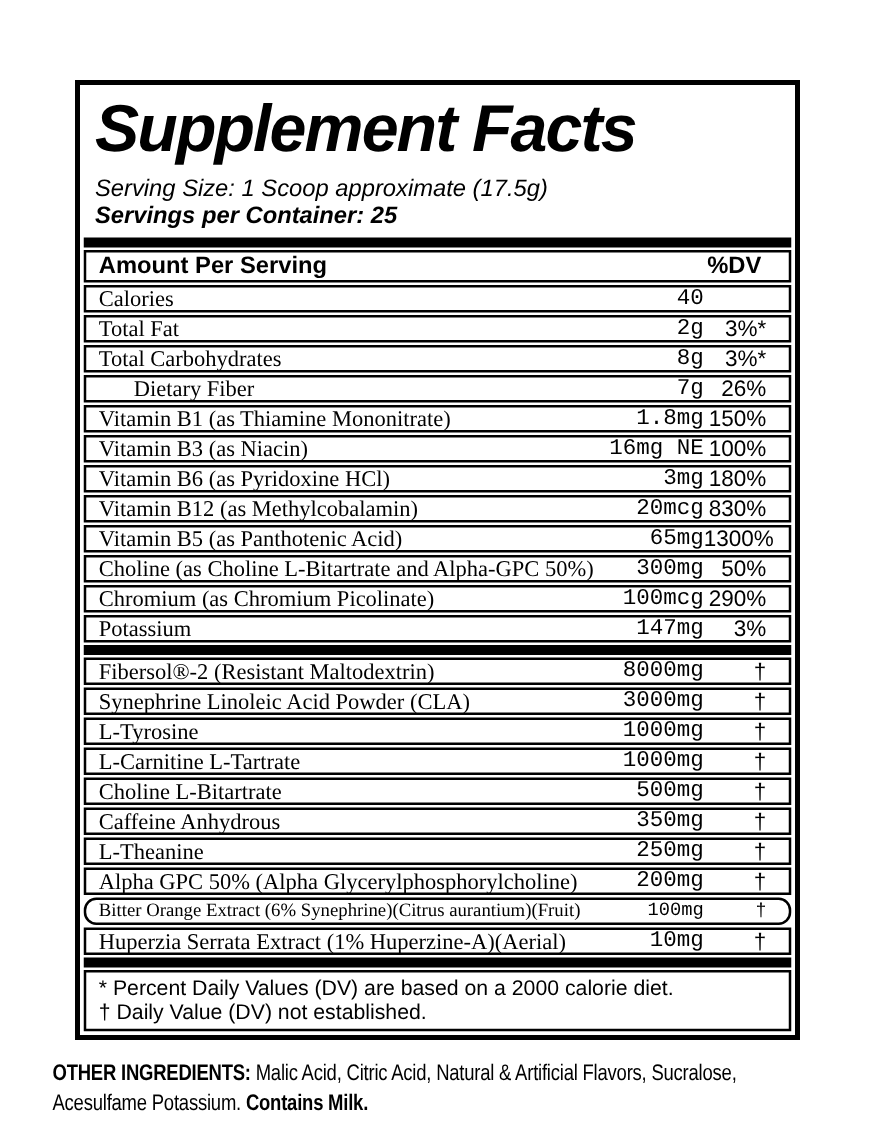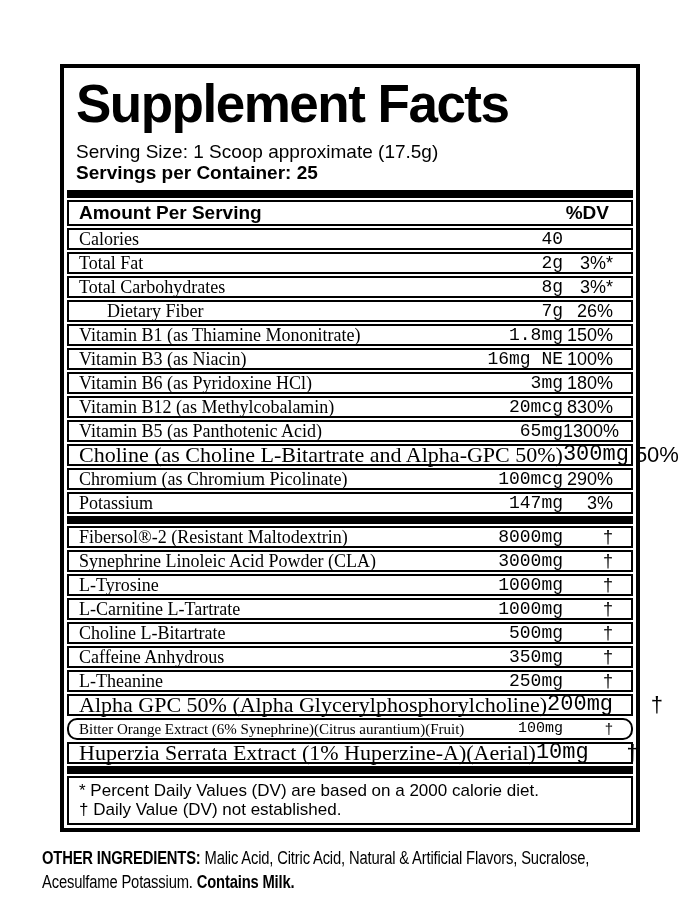--- a/index.html
+++ b/index.html
@@ -13,21 +13,21 @@
     overflow: hidden;
   }
   .label {
     box-sizing: border-box;
     width: 580px;
     margin: 64px 0 0 60px;
     border: 4px solid #000;
     background: #fff;
     padding: 3px;
   }
-  .lbl-header { padding: 4px 9px 2px 9px; }
+  .lbl-header { padding: 4px 9px 2px 9px; font-style: italic; }
   .title {
     font-size: 53px;
     font-weight: bold;
     letter-spacing: -1.5px;
     line-height: 1.0;
     margin: 2px 0 11px 0;
     white-space: nowrap;
   }
   .serving { font-size: 19px; line-height: 21px; }
   .servings-count { font-size: 19px; line-height: 21px; font-weight: bold; margin-bottom: 3px; }
@@ -38,21 +38,21 @@
     height: 22px; padding: 0 4px 0 10px;
     font-weight: bold; font-size: 19px; white-space: nowrap; justify-content: flex-end;
   }
   .hdr-dv { margin-left: auto; padding-right: 18px; }
   .row {
     display: flex; align-items: center;
     border: 2px solid #000; margin: 2px 0;
     height: 18px; padding: 0 0 0 10px;
     font-size: 18px; line-height: 18px; white-space: nowrap;
   }
-  .row.med   { font-size: 22px; align-items: center; }
+  .row.med   { font-size: 18px; align-items: center; }
   .row.tight { font-size: 15px; border-radius: 10px; }
   .row .name { flex: 0 0 auto; font-family: Liberation Serif, serif; }
   .row.indent .name { padding-left: 28px; }
   .row .amount { margin-left: auto; min-width: 80px; text-align: right; flex: 0 0 auto; font-family: Liberation Mono, monospace; }
   .row.med .amount, .row.tight .amount { min-width: 0; }
   .row .dv { width: 50px; padding-right: 18px; text-align: right; flex: 0 0 auto; }
   .footnote {
     border: 2px solid #000; margin: 2px 0 0 0;
     padding: 3px 11px 4px 10px;
     font-size: 17px; line-height: 19px;

